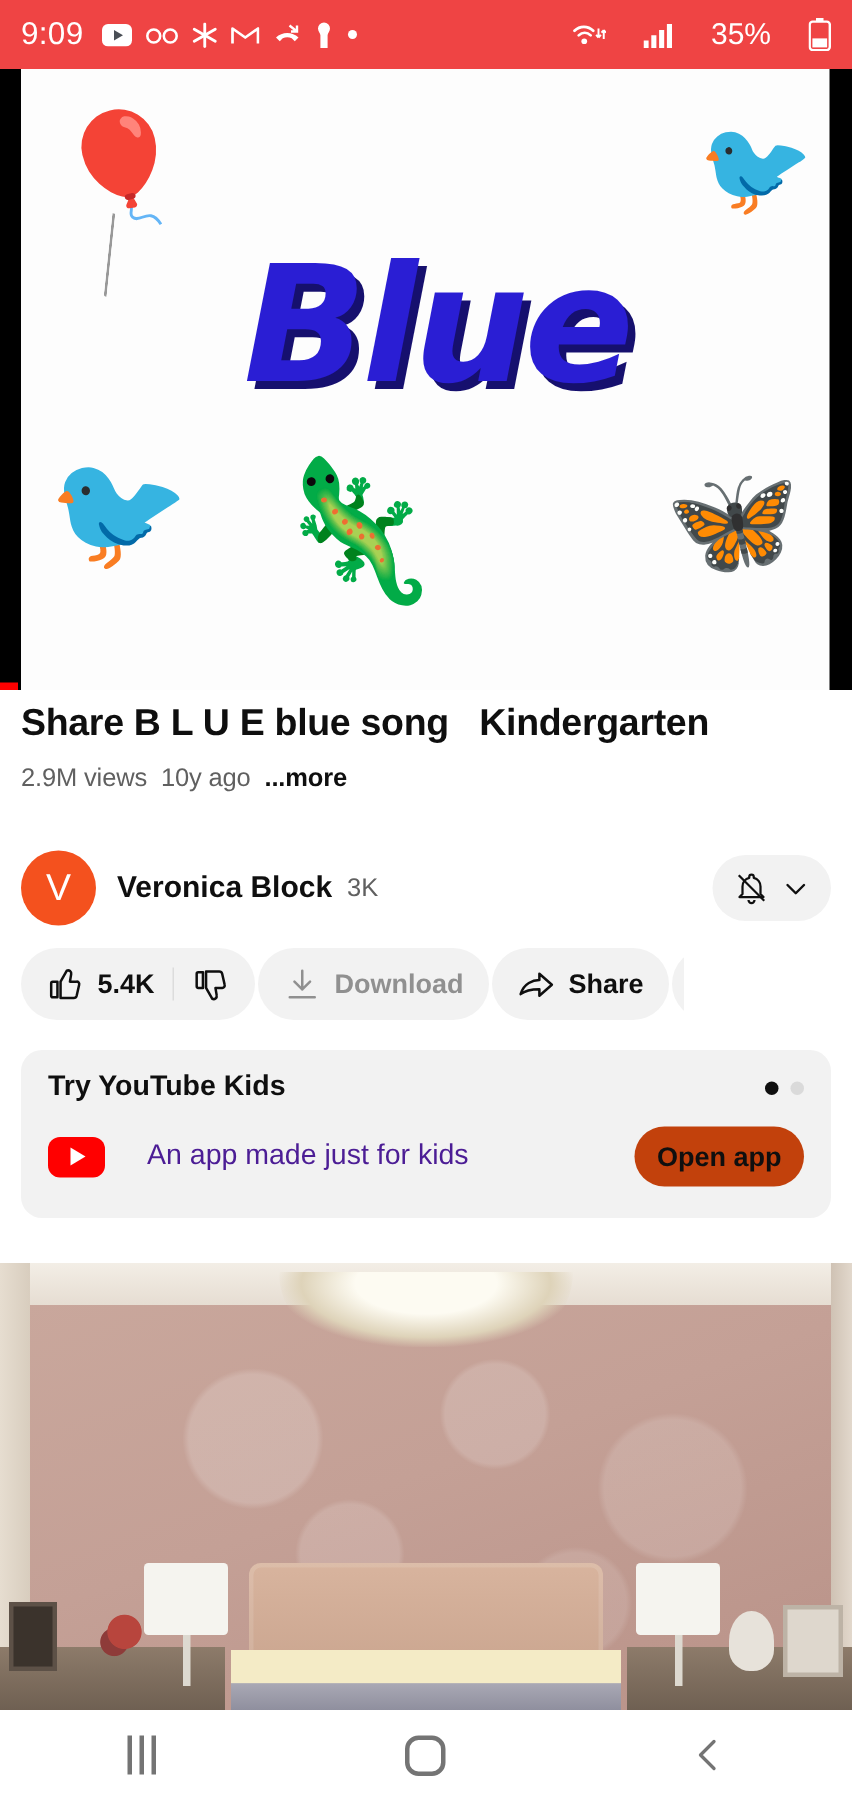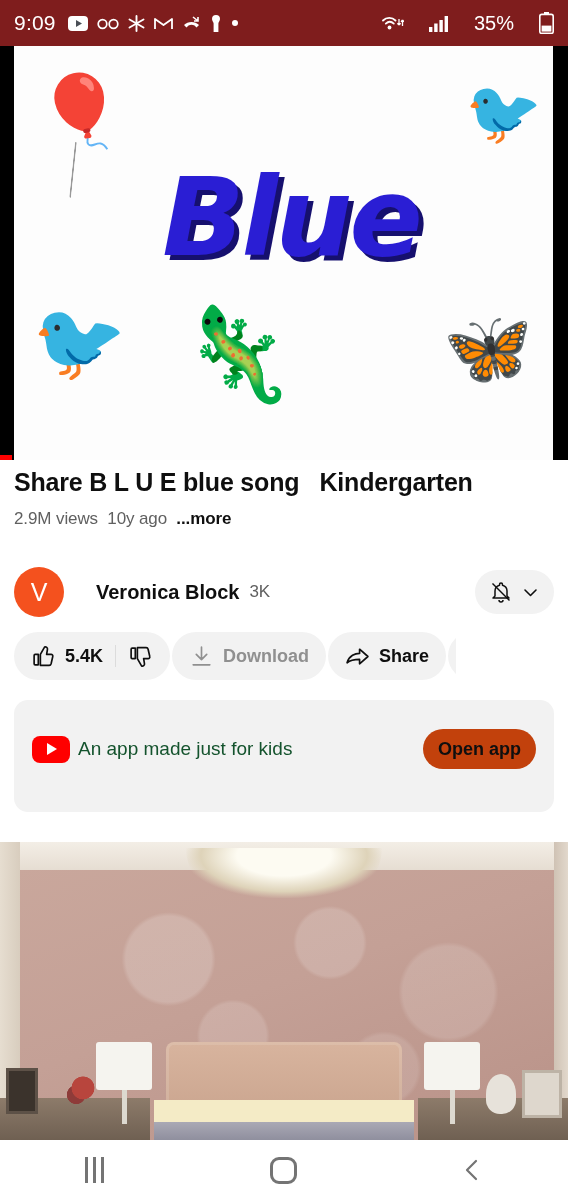--- a/index.html
+++ b/index.html
@@ -7,21 +7,21 @@
     width:568px; height:1200px;
     background:#ffffff;
     font-family:"Liberation Sans", sans-serif;
     overflow:hidden;
   }
   #app { position:relative; width:568px; height:1200px; }
 
   
   .statusbar{
     position:absolute; top:0; left:0; width:568px; height:46px;
-    background:#7f1d1d; color:#fff;
+    background:#ef4444; color:#fff;
     display:flex; align-items:center; justify-content:space-between;
     padding:0 14px;
   }
   .sb-left{ display:flex; align-items:center; gap:9px; }
   .sb-time{ font-size:21px; font-weight:400; letter-spacing:.2px; margin-right:3px; }
   .sb-right{ display:flex; align-items:center; gap:25px; }
   .sb-pct{ font-size:20px; }
   .ic{ display:inline-flex; align-items:center; justify-content:center; }
 
   
@@ -73,21 +73,21 @@
   .channel-row{
     position:absolute; top:563px; left:0; width:568px; height:58px;
     display:flex; align-items:center; padding:0 14px;
   }
   .avatar{
     width:50px; height:50px; border-radius:50%;
     background:#f4511e; color:#fff;
     display:flex; align-items:center; justify-content:center;
     font-size:25px; font-weight:400; flex:0 0 auto;
   }
-  .ch-name{ margin-left:32px; font-size:20px; font-weight:bold; color:#0f0f0f; }
+  .ch-name{ margin-left:14px; font-size:20px; font-weight:bold; color:#0f0f0f; }
   .ch-subs{ margin-left:10px; font-size:17px; color:#606060; }
   .bell-btn{
     margin-left:auto; height:44px; padding:0 14px;
     background:#f2f2f2; border-radius:22px;
     display:flex; align-items:center; gap:8px; border:none;
   }
 
   
   .action-row{
     position:absolute; top:632px; left:0; width:456px; height:48px;
@@ -116,21 +116,21 @@
   .promo-body{ display:flex; align-items:center; margin-top:15px; }
   .ytk-icon{
     width:38px; height:27px; background:#ff0000; border-radius:8px;
     display:flex; align-items:center; justify-content:center; flex:0 0 auto;
   }
   .ytk-icon .tri{
     width:0;height:0;border-left:10px solid #fff;
     border-top:6px solid transparent;border-bottom:6px solid transparent;
     margin-left:2px;
   }
-  .promo-text{ margin-left:8px; font-size:19px; color:#14532d; }
+  .promo-text{ margin-left:28px; font-size:19px; color:#4c1d95; }
   .open-app{
     margin-left:auto; height:40px; padding:0 15px; border:none;
     background:#c2410c; border-radius:20px;
     font-size:18px; font-weight:bold; color:#0f0f0f;
   }
 
   
   .next-thumb{
     position:absolute; top:842px; left:0; width:568px; height:298px;
     overflow:hidden; background:#c9b7ad;
@@ -354,20 +354,27 @@
       <span class="ic">
         <svg width="25" height="25" viewBox="0 0 24 24">
             <path d="M6 3h12v18l-6-5-6 5z" fill="none" stroke="#909090" stroke-width="1.6" stroke-linejoin="round"></path>
           </svg>
       </span>
       <span>Save</span>
     </button>
   </div>
 
   <div class="promo">
+    <div class="promo-head">
+      <span class="promo-title">Try YouTube Kids</span>
+      <span class="dots">
+        <span class="dot on"></span>
+        <span class="dot"></span>
+      </span>
+    </div>
     <div class="promo-body">
       <span class="ytk-icon">
           <span class="tri"></span>
         </span>
       <span class="promo-text">An app made just for kids</span>
       <button class="open-app">Open app</button>
     </div>
   </div>
 
   <div class="next-thumb">

